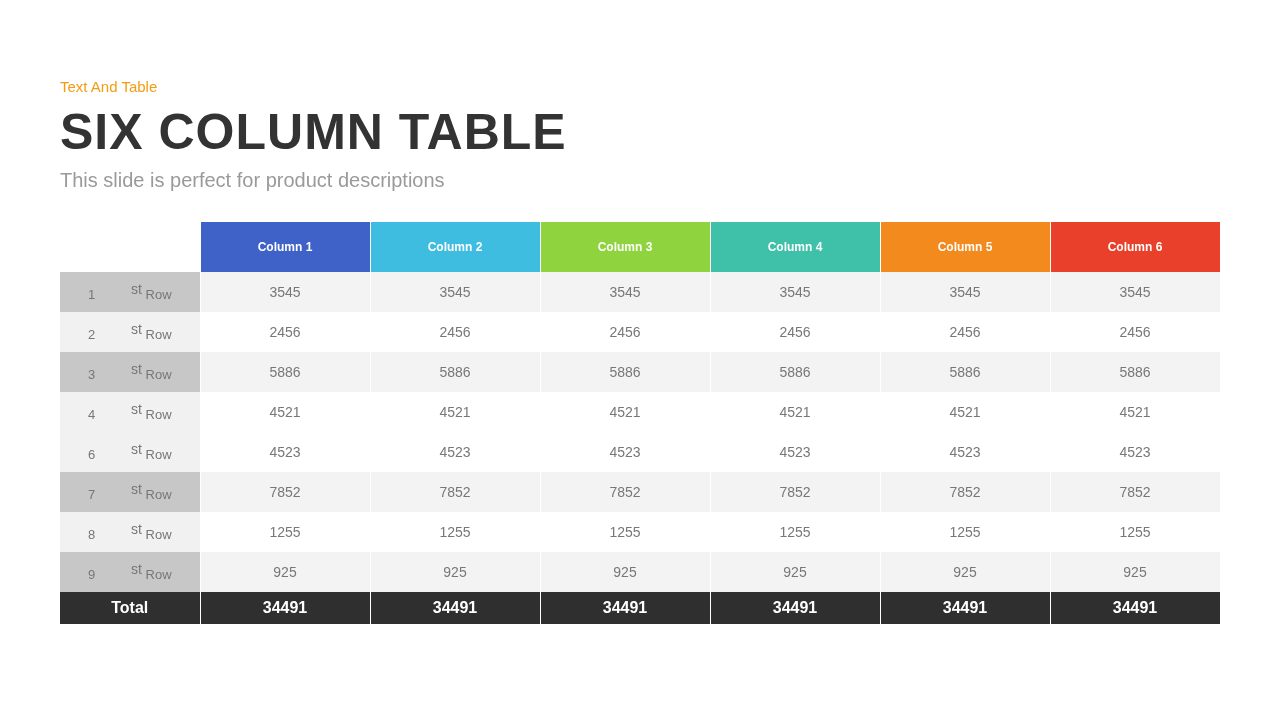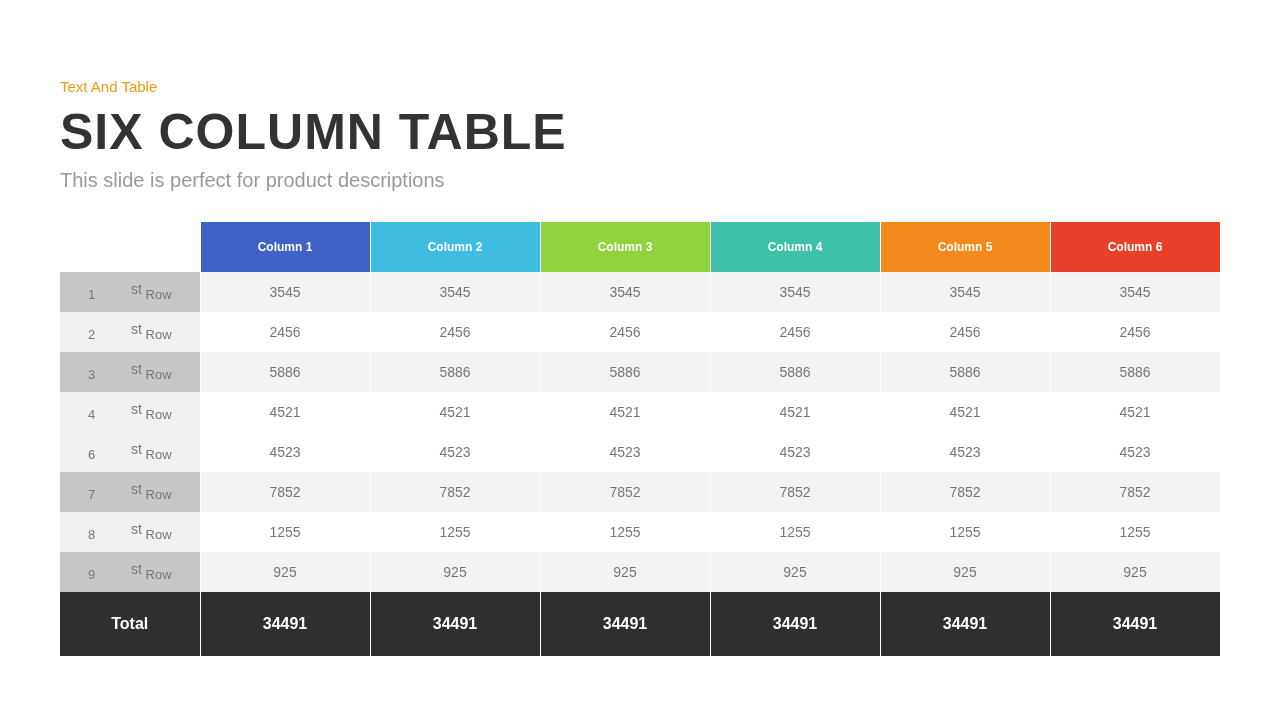--- a/index.html
+++ b/index.html
@@ -72,21 +72,21 @@
   tbody tr.even td.cell { background: #ffffff; }
   
   tbody tr.odd  td.row-label { background: #c7c7c7; }
   tbody tr.even td.row-label { background: #f1f1f1; }
 
   tfoot td {
     background: #2f2f2f;
     color: #ffffff;
     font-weight: 700;
     font-size: 16px;
-    height: 64px;
+    height: 32px;
   }
 
   
   .h1 { background: #3f62c9; }
   .h2 { background: #3fbde0; }
   .h3 { background: #8fd33f; }
   .h4 { background: #3fc0a8; }
   .h5 { background: #f28a1d; }
   .h6 { background: #e8402a; }
 </style>

